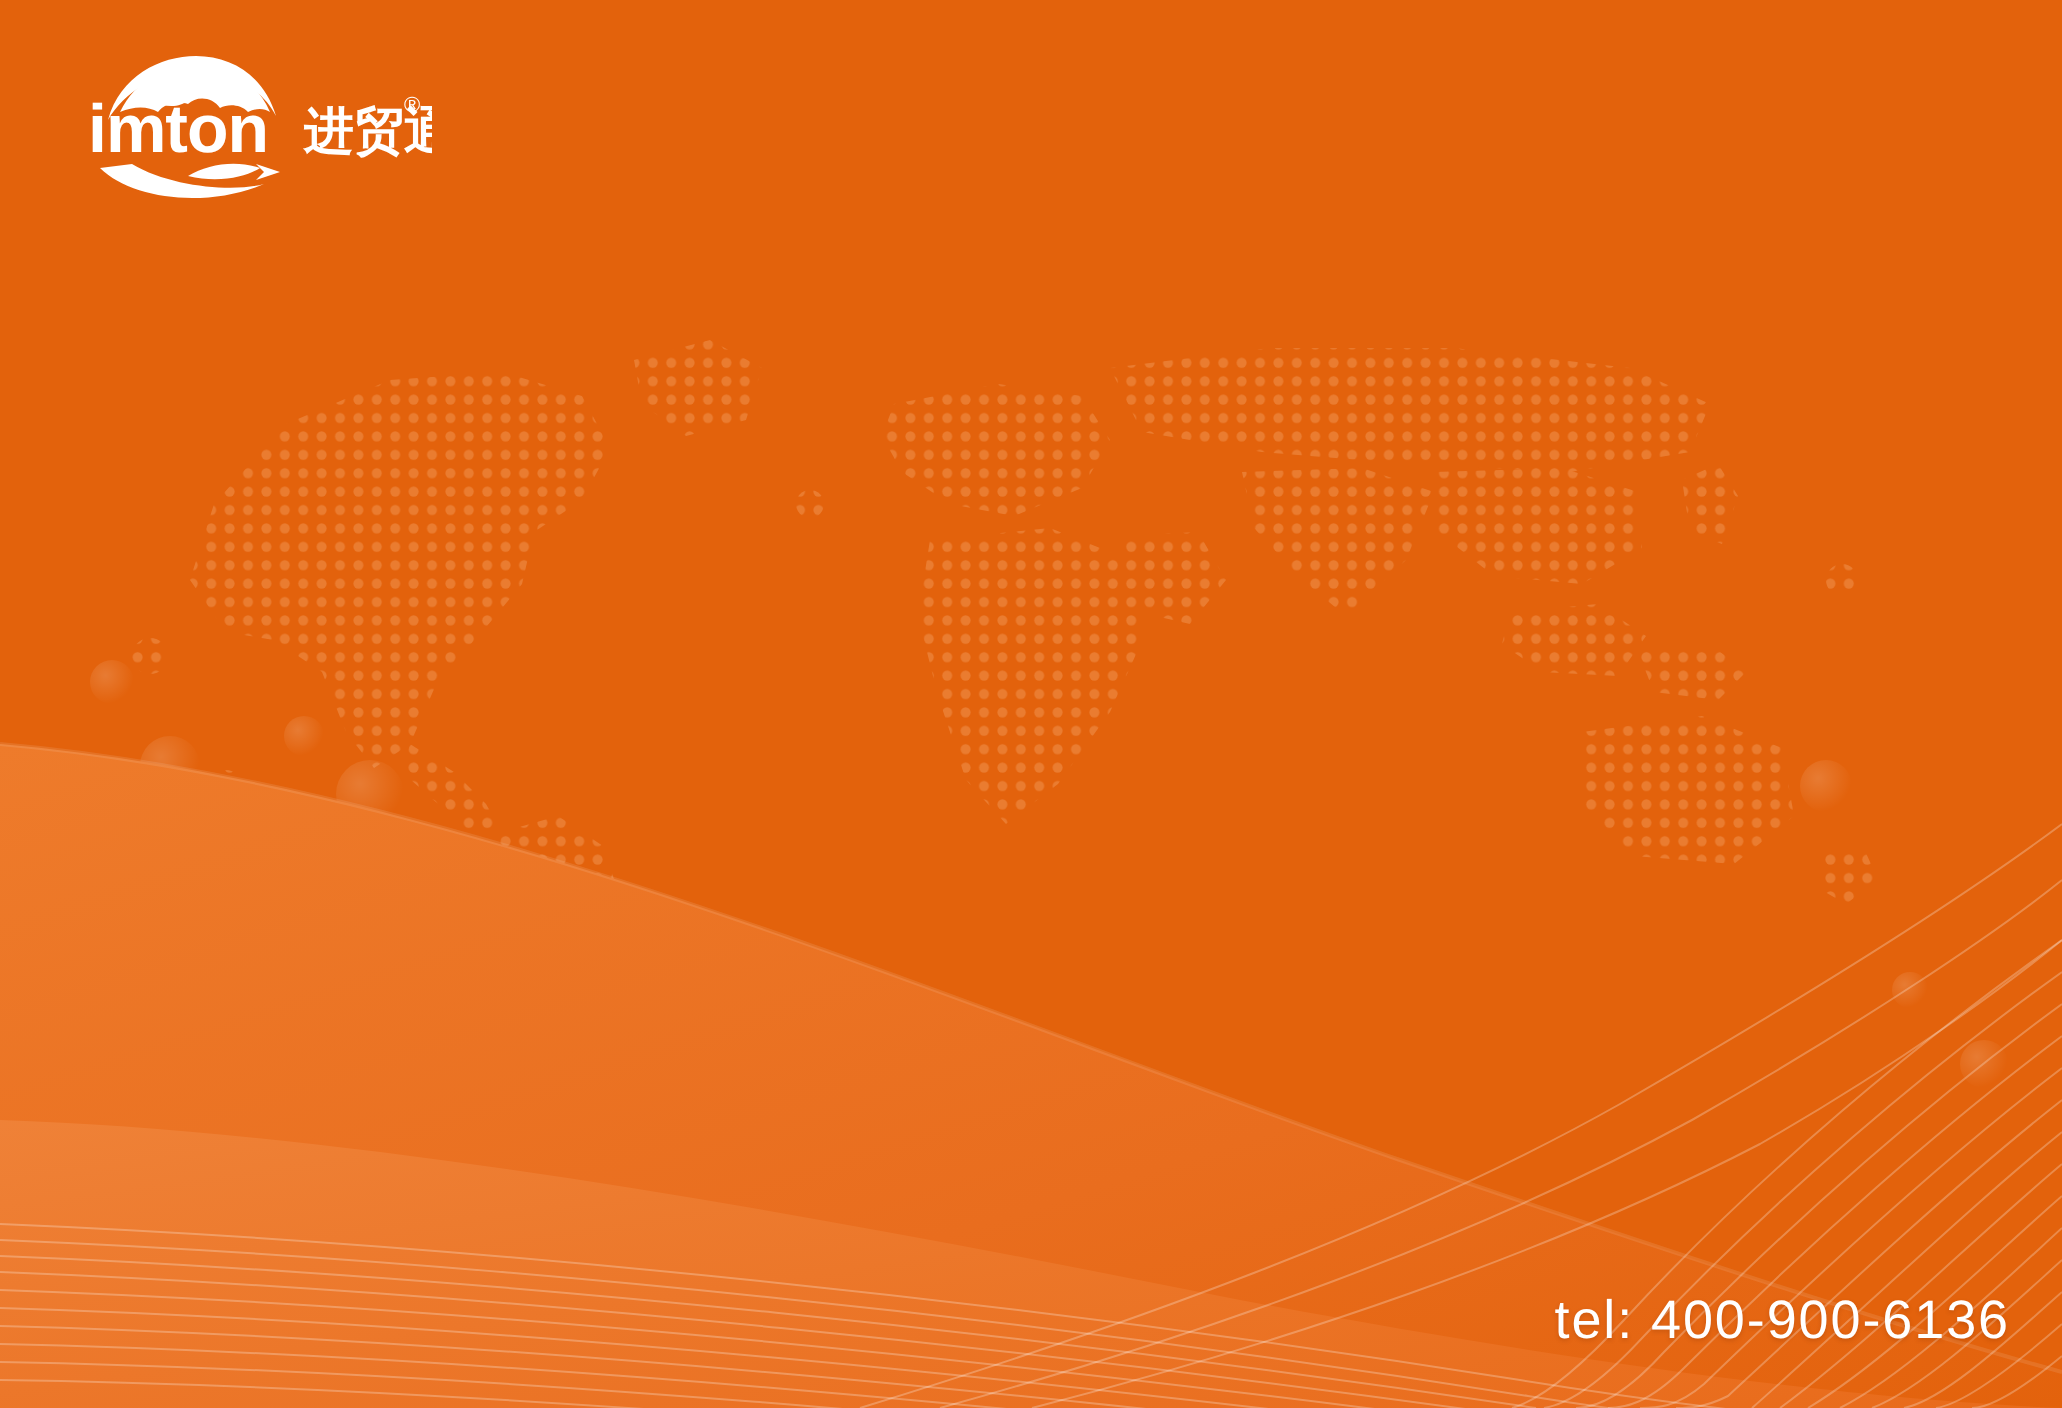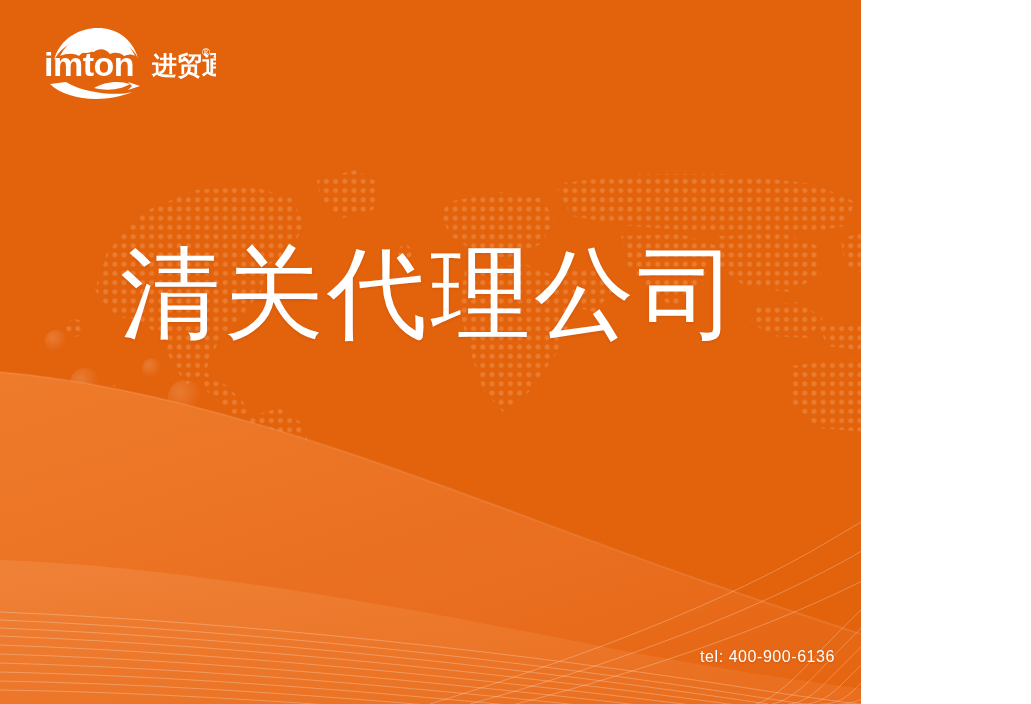--- a/index.html
+++ b/index.html
@@ -5,21 +5,21 @@
   * { margin:0; padding:0; box-sizing:border-box; }
   html, body {
     width:1031px; height:704px;
     background:#ffffff;
     font-family:"Liberation Sans","DejaVu Sans",sans-serif;
     overflow:hidden;
   }
 
   #banner {
     position:relative;
-    width:861px; height:704px;
+    width:1031px; height:704px;
     background:#e3620c;
     overflow:hidden;
     text-decoration:underline;
   }
 
   
   .layer { position:absolute; inset:0; pointer-events:none; }
 
   
   #worldmap {
@@ -60,23 +60,23 @@
   }
   #headline .line {
     display:block;
     white-space:nowrap;
   }
   #headline .l1 { font-size:96px; letter-spacing:.045em; }
   #headline .l2 { font-size:100px; letter-spacing:.035em; margin-top:8px; }
 
   
   #tel {
-    position:absolute; right:26px; bottom:38px;
+    position:absolute; right:26px; bottom:28px;
     color:#ffffff;
-    font-size:16px;
+    font-size:27px;
     font-weight:400;
     letter-spacing:.035em;
     white-space:nowrap;
     text-shadow:0 1px 2px rgba(120,45,0,.25);
   }
 </style>
 </head>
 <body>
 
 <div id="banner">
@@ -223,18 +223,17 @@
 
       <text x="8" y="50" font-family="Liberation Sans, sans-serif" font-size="34" font-weight="700" fill="#ffffff" letter-spacing="-0.5">imton</text>
 
       <text x="116" y="48" font-family="Liberation Sans, DejaVu Sans, sans-serif" font-size="25" font-weight="700" fill="#ffffff">进贸通</text>
 
       <text x="166" y="30" font-family="Liberation Sans, sans-serif" font-size="11" fill="#ffffff">®</text>
     </svg>
   </div>
 
   <div id="headline">
-    <span class="line l2">清关代理公司</span>
   </div>
 
   <div id="tel">tel: 400-900-6136</div>
 
 </div>
 
 </body></html>

